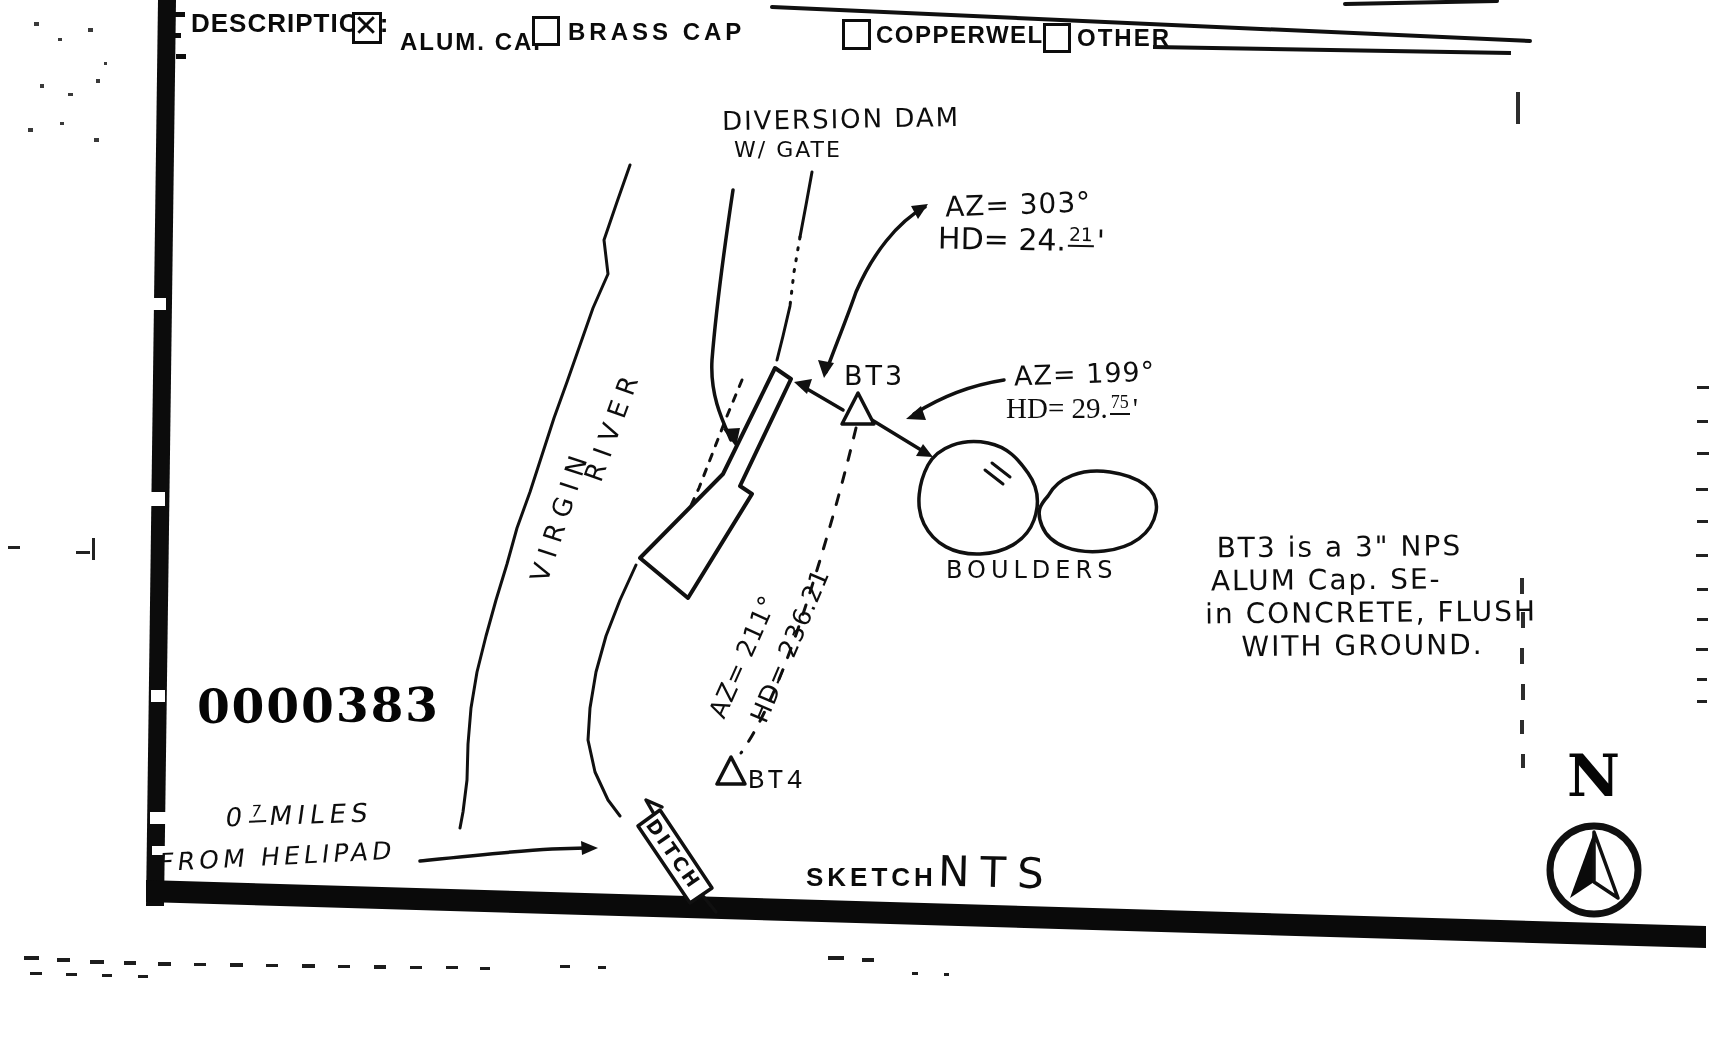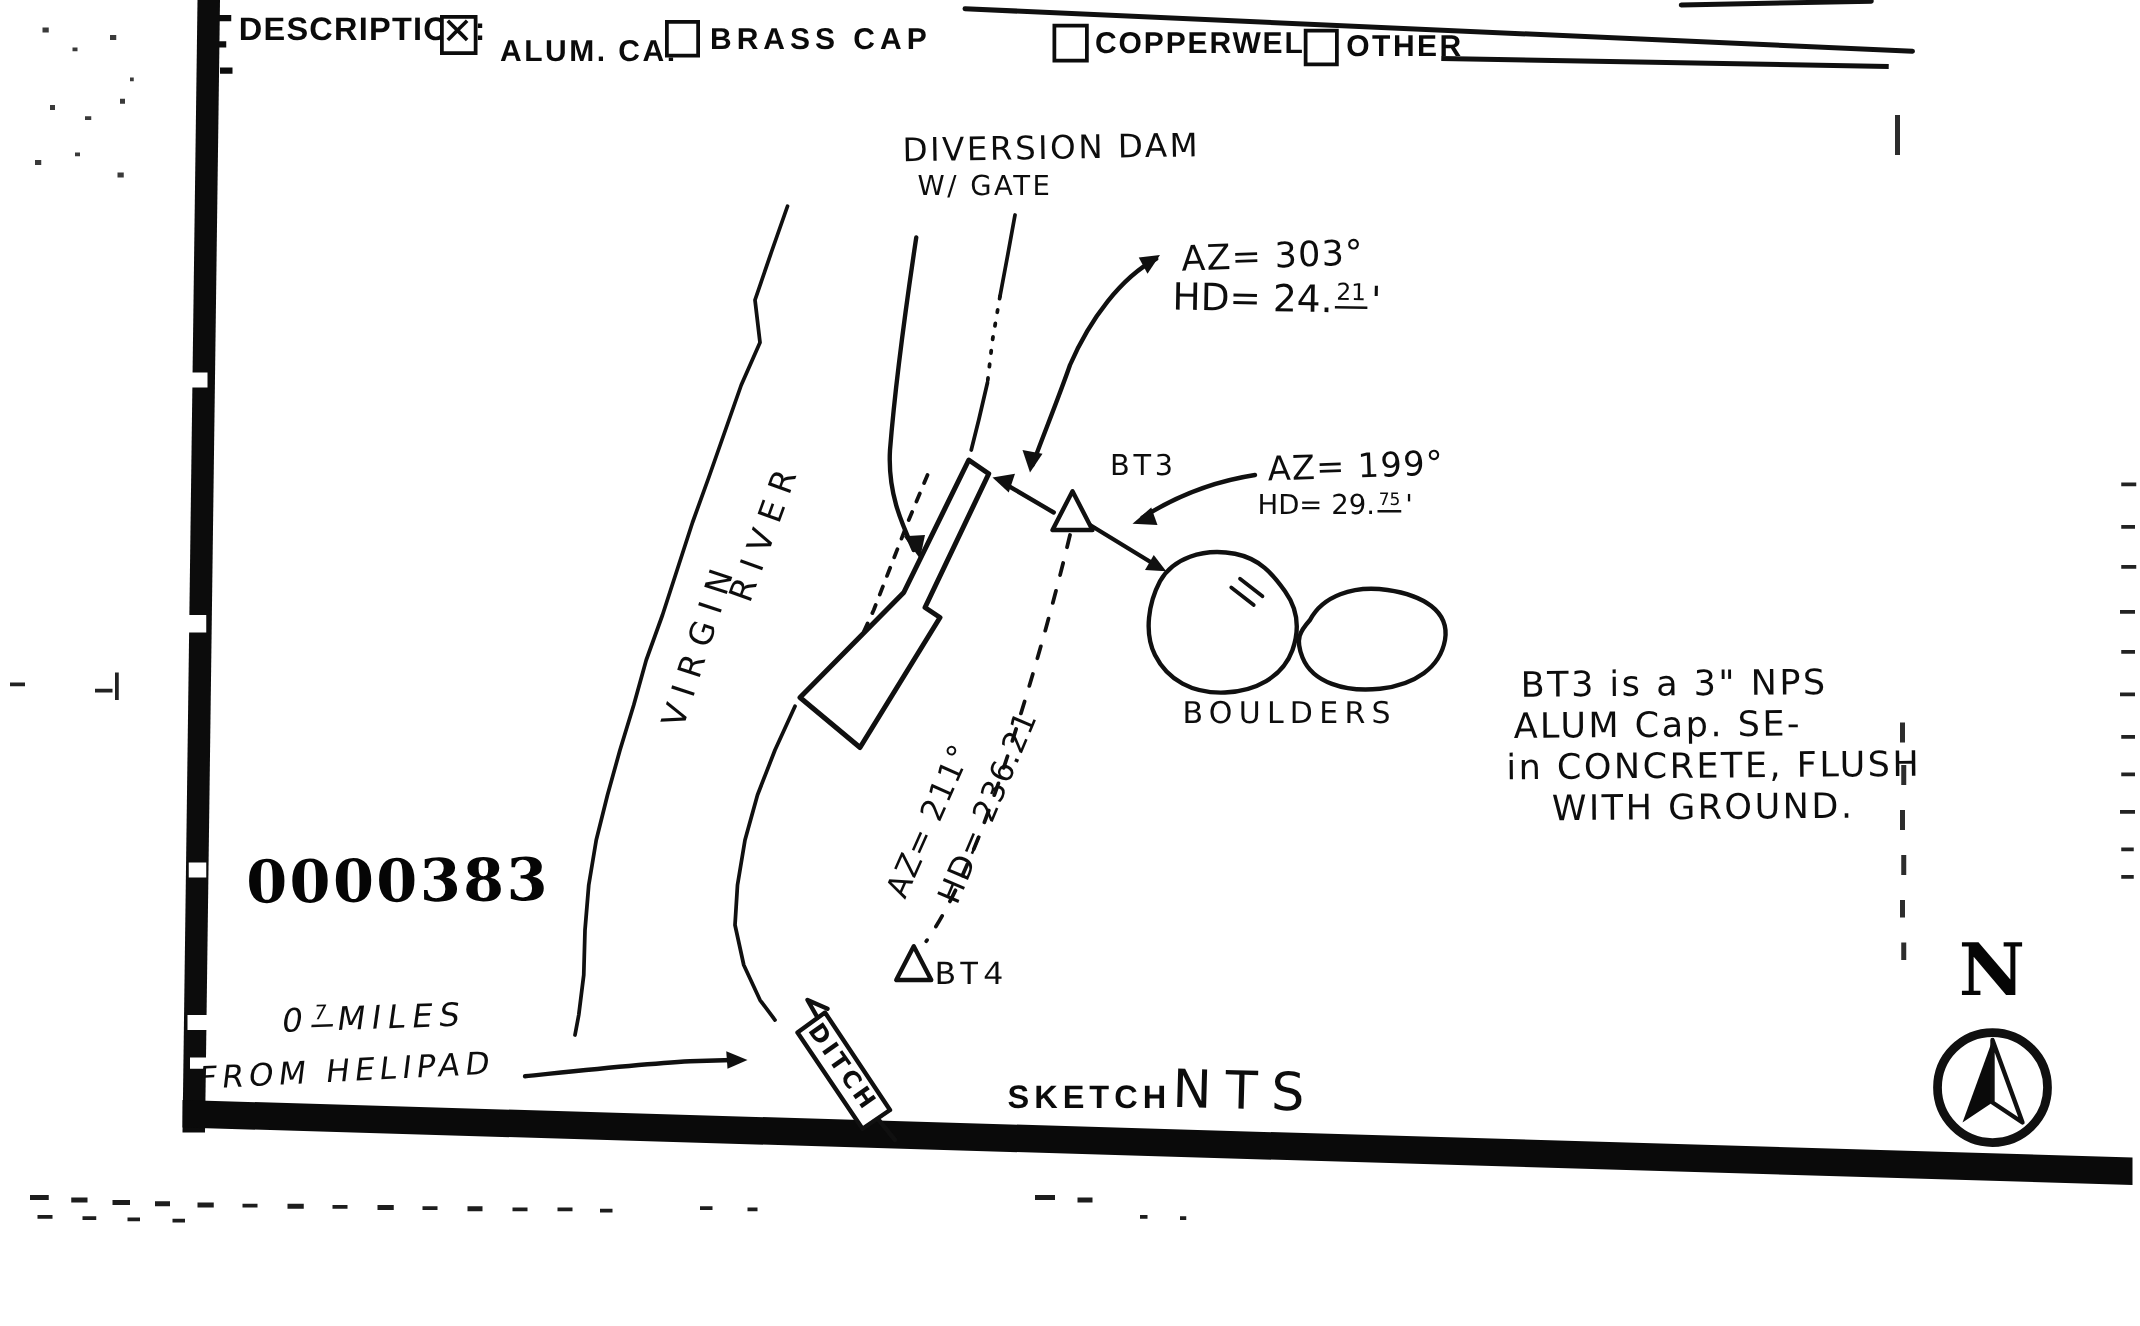--- a/index.html
+++ b/index.html
@@ -140,24 +140,24 @@
   <div class="cb unchecked" style="left:1043px;top:23px;width:22px;height:24px;"></div>
   <div class="t print" style="left:1077px;top:24px;font-size:24px;letter-spacing:2px;">OTHER</div>
   <div class="blankline" style="left:1153px;top:48px;width:358px;height:4px;transform:rotate(1deg);"></div>
 
   <div class="t hand" style="left:722px;top:104px;font-size:26px;letter-spacing:2px;transform:rotate(-1deg);">DIVERSION DAM</div>
   <div class="t hand" style="left:734px;top:137px;font-size:22px;letter-spacing:2px;">W/ GATE</div>
 
   <div class="t hand" style="left:945px;top:188px;font-size:28px;letter-spacing:1px;transform:rotate(-2deg);">AZ= 303°</div>
   <div class="t hand" style="left:938px;top:222px;font-size:30px;transform:rotate(1deg);"><span>HD= 24.</span><span class="sup">21</span><span>'</span></div>
 
-  <div class="t hand" style="left:888px;top:360px;font-size:23px;letter-spacing:3px;">BT3</div>
+  <div class="t hand" style="left:844px;top:360px;font-size:27px;letter-spacing:3px;">BT3</div>
 
   <div class="t hand" style="left:1014px;top:358px;font-size:27px;letter-spacing:1px;transform:rotate(-2deg);">AZ= 199°</div>
-  <div class="t hand" style="left:1006px;top:392px;font-size:22px;"><span>HD= 29.</span><span class="sup">75</span><span>'</span></div>
+  <div class="t hand" style="left:1006px;top:392px;font-size:29px;font-family:Liberation Serif, serif;"><span>HD= 29.</span><span class="sup">75</span><span>'</span></div>
 
   <div class="t hand" style="left:475px;top:500px;width:170px;text-align:center;font-size:26px;letter-spacing:8px;transform:rotate(-72deg);">VIRGIN</div>
   <div class="t hand" style="left:540px;top:410px;width:145px;text-align:center;font-size:26px;letter-spacing:8px;transform:rotate(-70deg);">RIVER</div>
 
   <div class="t hand" style="left:946px;top:556px;font-size:24px;letter-spacing:5px;">BOULDERS</div>
 
   <div class="t" style="left:1205px;top:530px;transform:rotate(-0.5deg);">
     <div class="hand note-line" style="padding-left:12px;">BT3 is a 3" NPS</div>
     <div class="hand note-line" style="padding-left:6px;">ALUM Cap. SE-</div>
     <div class="hand note-line" style="padding-left:0;">in CONCRETE, FLUSH</div>

